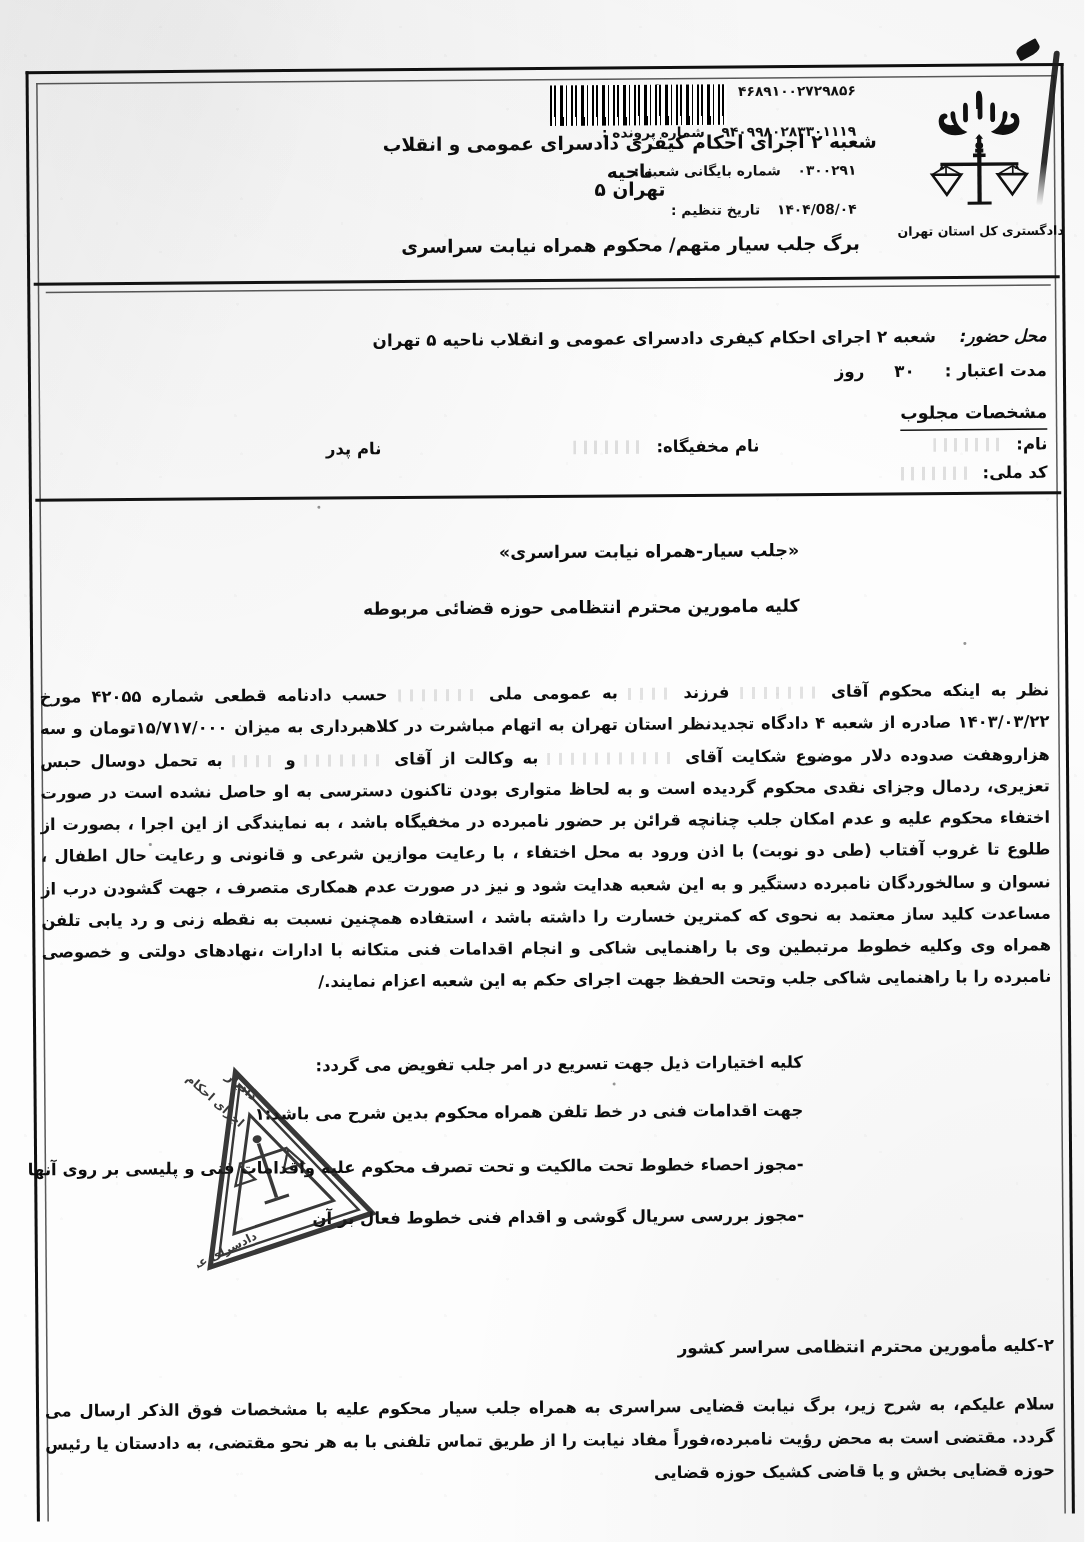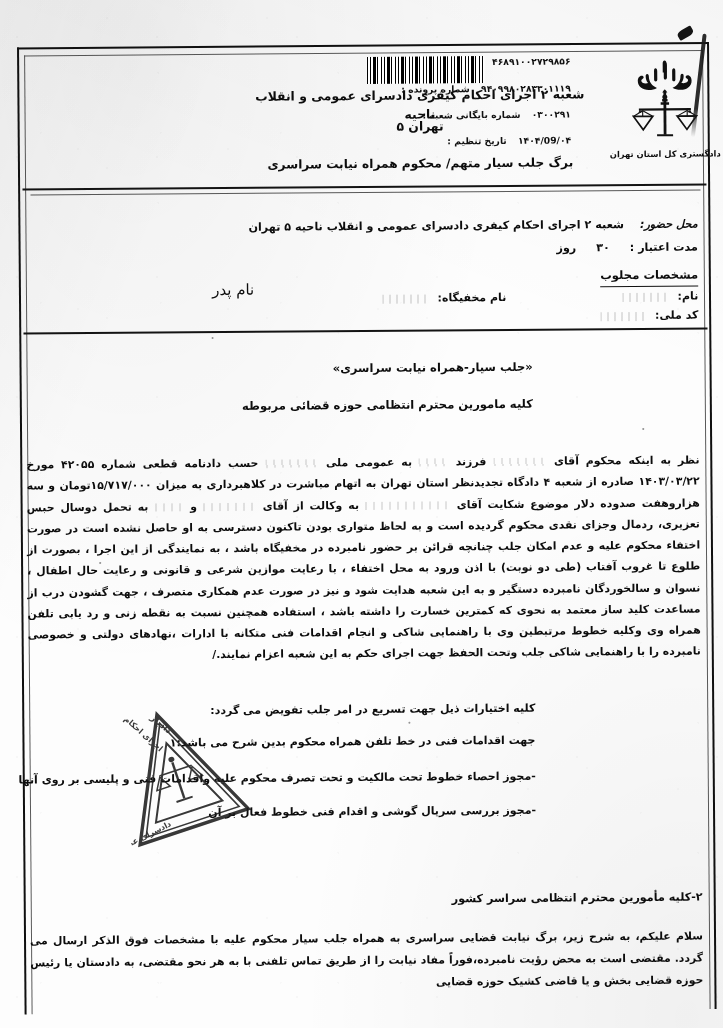--- a/index.html
+++ b/index.html
@@ -132,24 +132,24 @@
     top: 157px;
     width: 330px;
     text-align: center;
     font-size: 12.2px;
     font-weight: 700;
   }
 
   
   #emblem {
     position: absolute;
-    right: 2px;
+    right: 14px;
     top: 58px;
     width: 112px;
-    text-align: center;
+    text-align: right;
   }
   #emblem svg { display: block; margin: 0 auto; }
   #emblem-caption {
     font-size: 8.4px;
     font-weight: 700;
     margin-top: 1px;
     letter-spacing: -.2px;
   }
 
   
@@ -209,23 +209,23 @@
   #lastname-label {
     position: absolute;
     right: 218px;
     top: 292px;
     font-size: 11px;
     font-weight: 700;
   }
   #fathername-label {
     position: absolute;
     right: 470px;
-    top: 280px;
-    font-size: 15px;
-    font-weight: 400;
+    top: 292px;
+    font-size: 11px;
+    font-weight: 700;
   }
   .redacted {
     display: inline-block;
     min-width: 46px;
     height: 9px;
     opacity: .22;
     background: repeating-linear-gradient(90deg, #777 0 2px, transparent 2px 7px);
     vertical-align: middle;
     margin-inline-start: 5px;
   }
@@ -344,21 +344,21 @@
       <span class="meta-val">۹۴۰۹۹۸۰۲۸۳۳۰۱۱۱۹</span>
       <span class="meta-label">شماره پرونده :</span>
     </div>
 
     <div class="meta-line" style="right:152px; top:110px;">
       <span class="meta-val">۰۳۰۰۲۹۱</span>
       <span class="meta-label">شماره بایگانی شعبه :</span>
     </div>
 
     <div class="meta-line" style="right:152px; top:136px;">
-      <span class="meta-val">۱۴۰۴/09/۰۴</span>
+      <span class="meta-val">۱۴۰۴/08/۰۴</span>
       <span class="meta-label">تاریخ تنظیم :</span>
     </div>
 
     <div id="barcode"></div>
 
     <div id="office-title">شعبه ۲ اجرای احکام کیفری دادسرای عمومی و انقلاب ناحیه</div>
     <div id="office-city">تهران ۵</div>
     <div id="form-title">برگ جلب سیار متهم/ محکوم همراه نیابت سراسری</div>
 
     <div id="emblem">

